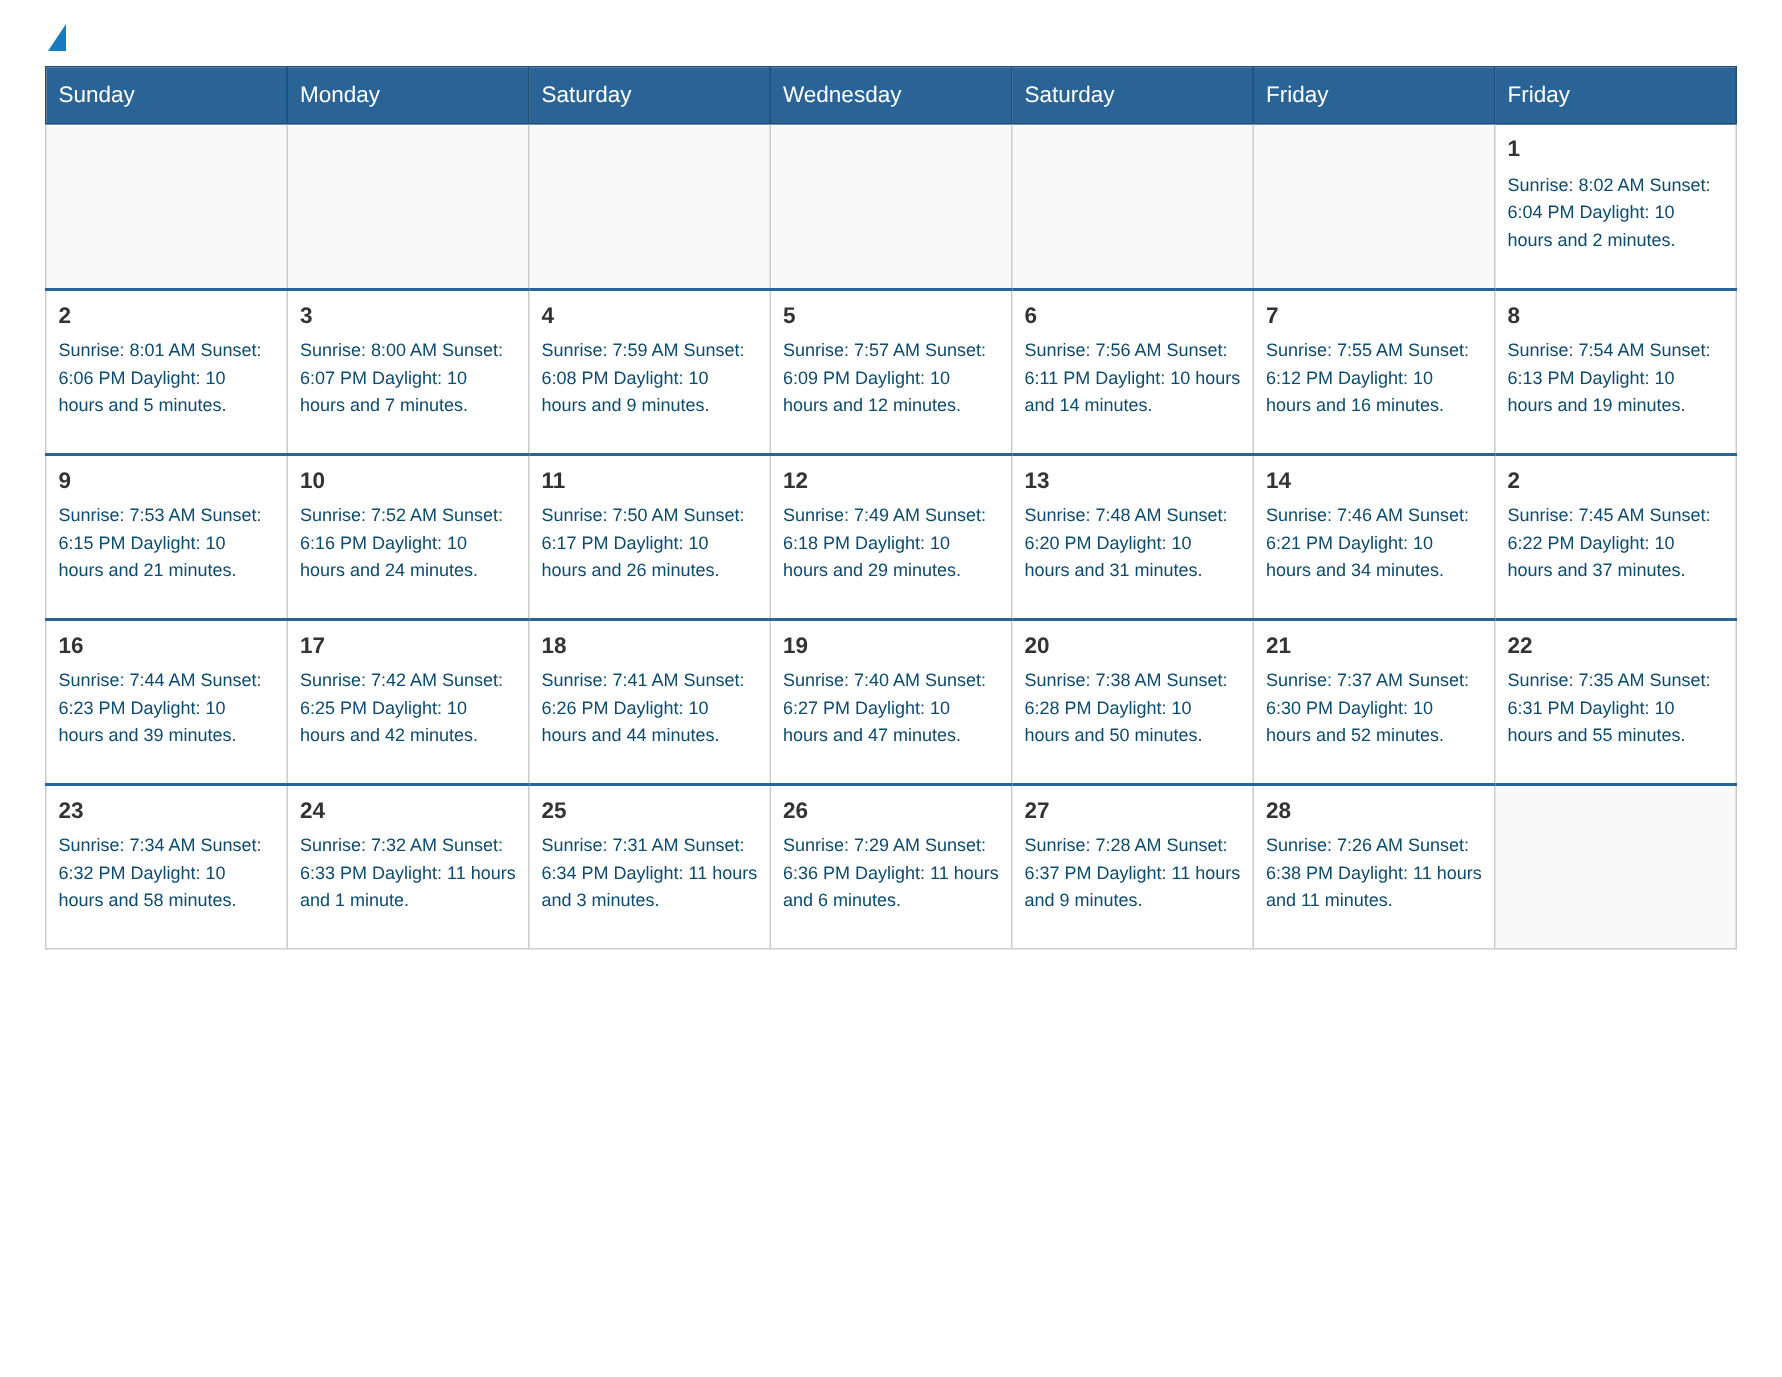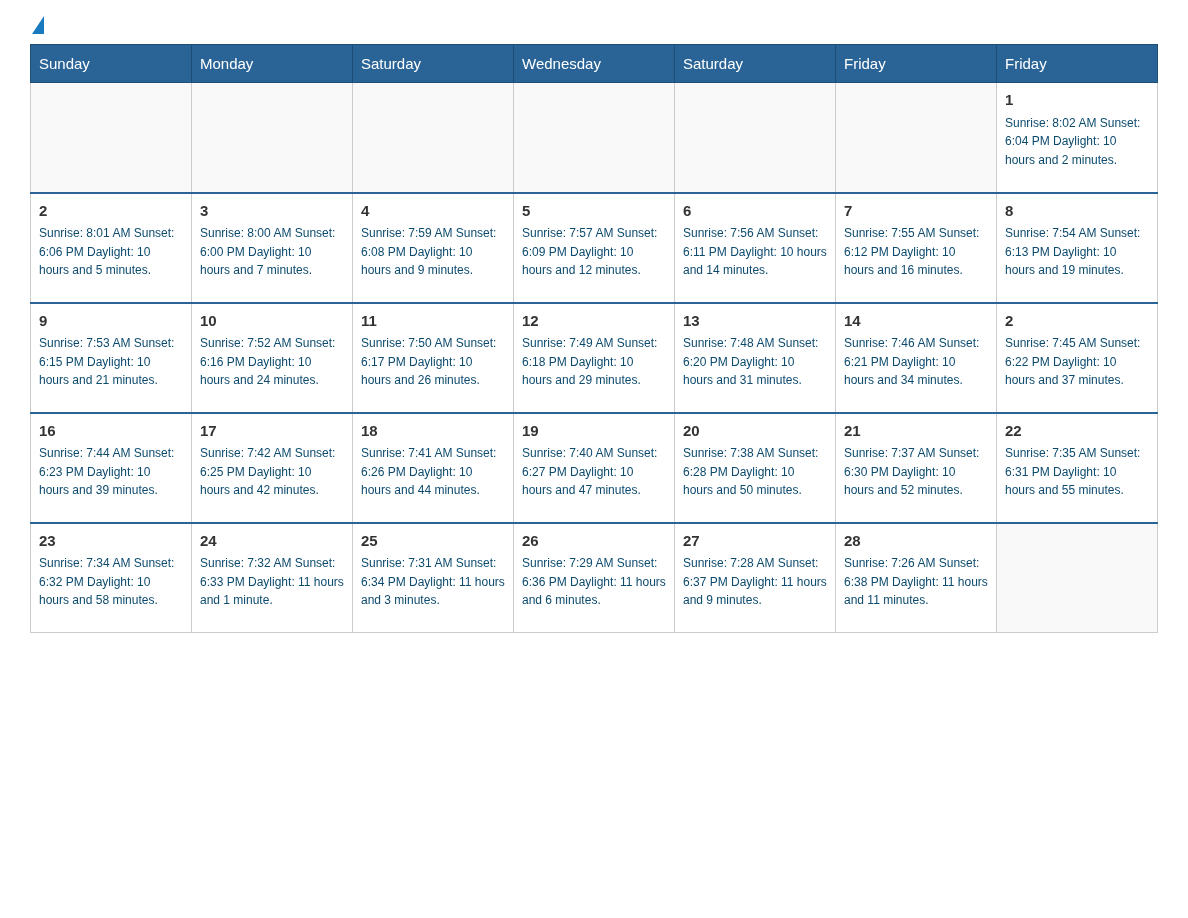--- a/index.html
+++ b/index.html
@@ -160,21 +160,21 @@
       <tr class="row-divider">
         <td>
           <span class="day-number">2</span>
           <div class="day-info">Sunrise: 8:01 AM
 Sunset: 6:06 PM
 Daylight: 10 hours and 5 minutes.</div>
         </td>
         <td>
           <span class="day-number">3</span>
           <div class="day-info">Sunrise: 8:00 AM
-Sunset: 6:00 PM
+Sunset: 6:07 PM
 Daylight: 10 hours and 7 minutes.</div>
         </td>
         <td>
           <span class="day-number">4</span>
           <div class="day-info">Sunrise: 7:59 AM
 Sunset: 6:08 PM
 Daylight: 10 hours and 9 minutes.</div>
         </td>
         <td>
           <span class="day-number">5</span>

